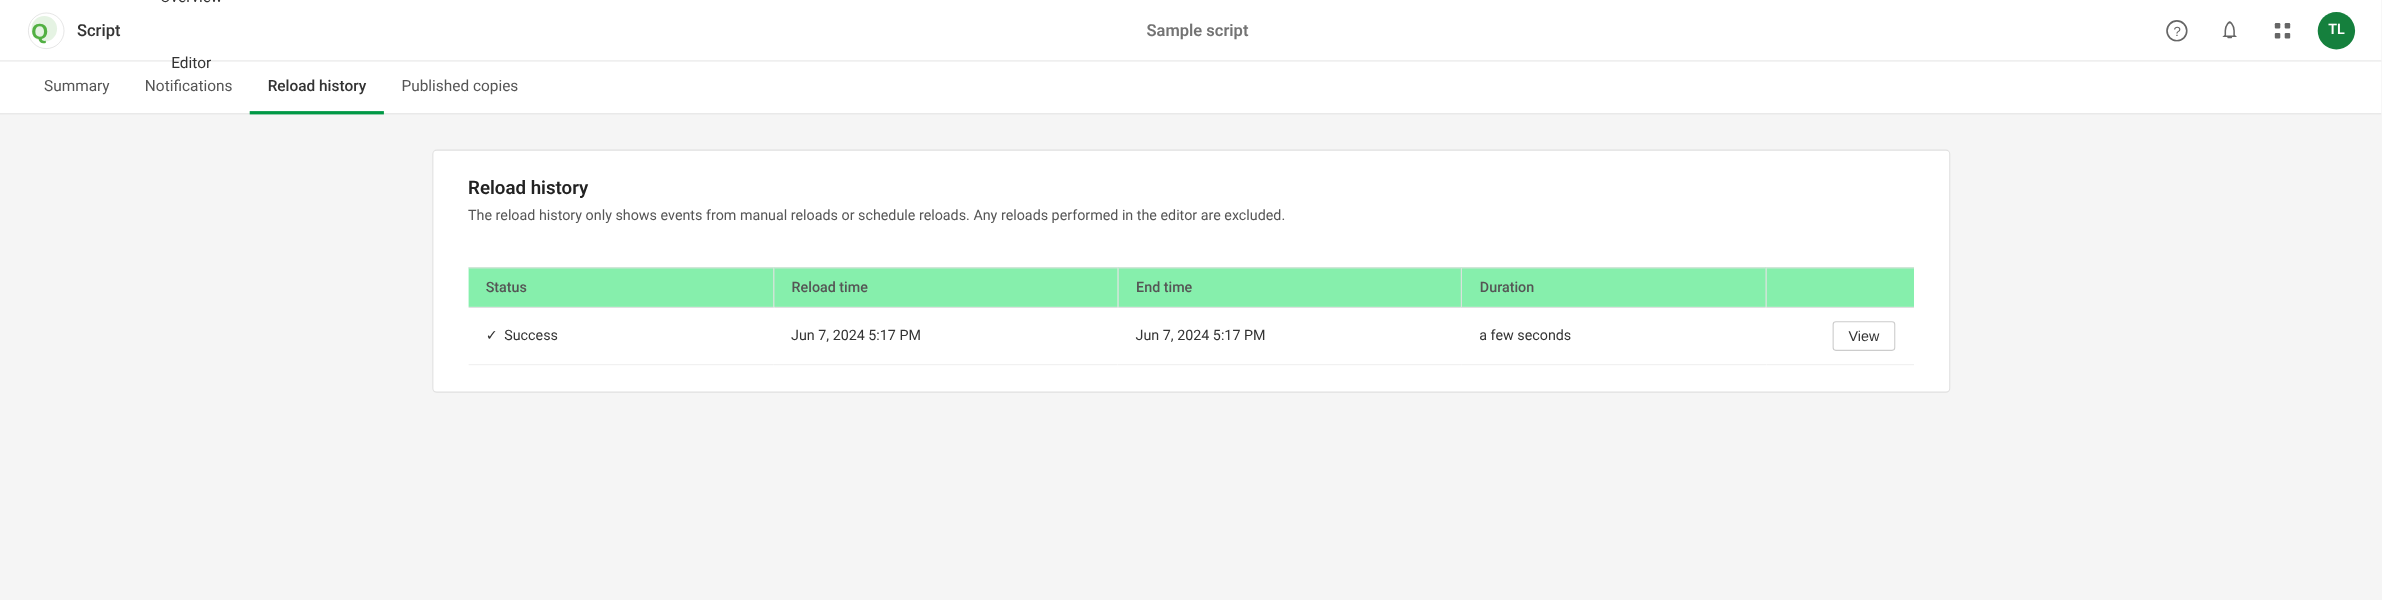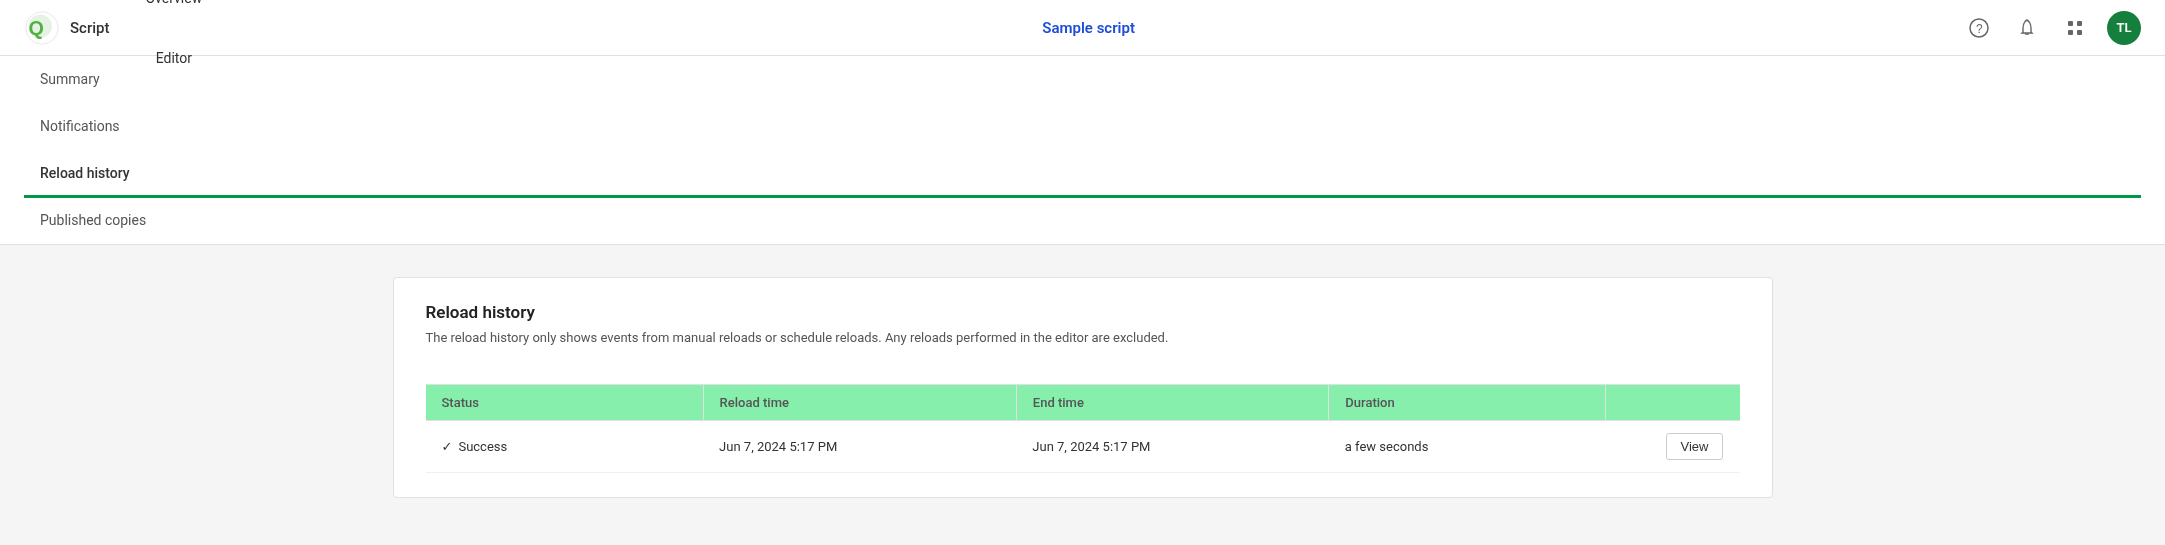--- a/index.html
+++ b/index.html
@@ -48,21 +48,21 @@
       height: 56px;
       display: flex;
       align-items: center;
       cursor: pointer;
     }
     .navbar-title {
       flex: 1;
       text-align: center;
       font-size: 15px;
       font-weight: 600;
-      color: #1d4ed8;
+      color: #737373;
     }
     .navbar-actions {
       display: flex;
       align-items: center;
       gap: 16px;
     }
     .icon-btn {
       background: none;
       border: none;
       cursor: pointer;
@@ -88,21 +88,20 @@
       justify-content: center;
       cursor: pointer;
     }
 
     
     .tabs-bar {
       display: flex;
       background: #fff;
       border-bottom: 1px solid #e0e0e0;
       padding: 0 24px;
-      flex-direction: column;
     }
     .tab-item {
       padding: 0 16px;
       height: 48px;
       display: flex;
       align-items: center;
       font-size: 14px;
       color: #555;
       cursor: pointer;
       border-bottom: 3px solid transparent;

